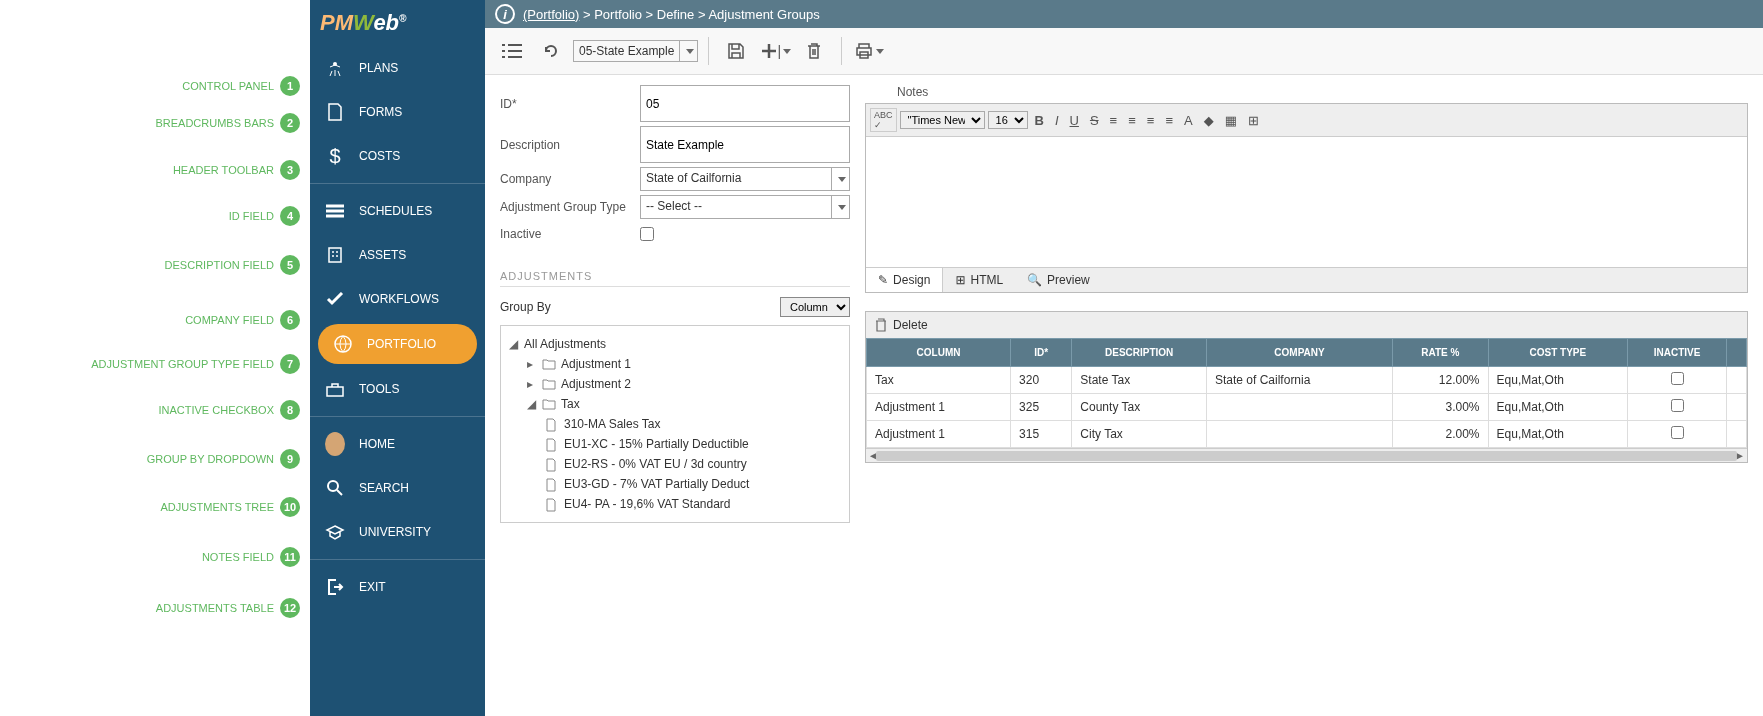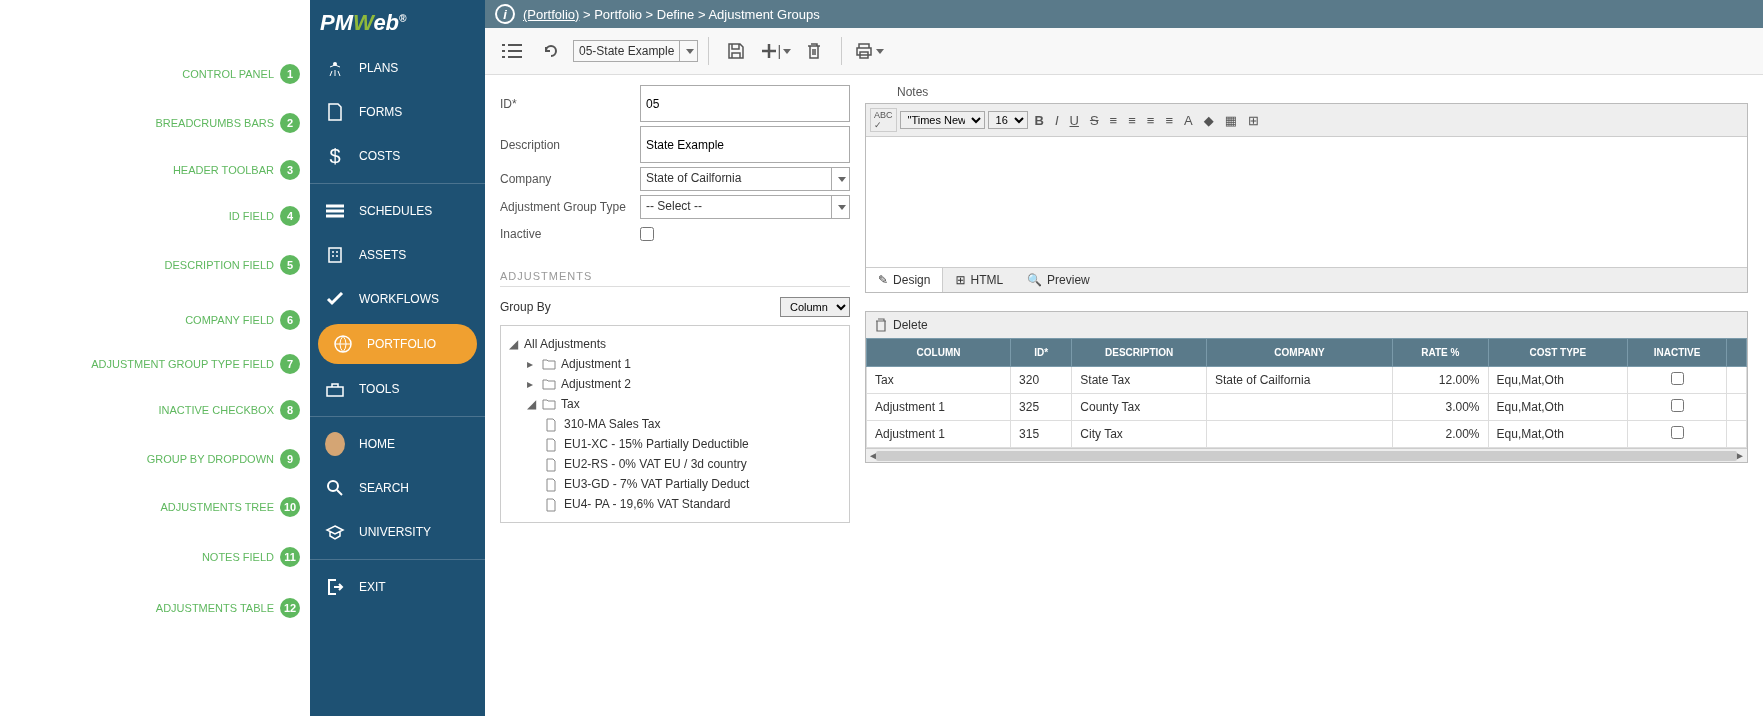--- a/index.html
+++ b/index.html
@@ -9,21 +9,21 @@
   
   .annotations { width: 310px; position: relative; }
   .annotation { position: absolute; right: 10px; display: flex; align-items: center; gap: 6px; }
   .annotation-label { color: #5fb85f; font-size: 11px; text-align: right; }
   .annotation-badge { background: #5fb85f; color: #fff; width: 20px; height: 20px; border-radius: 50%; display: flex; align-items: center; justify-content: center; font-weight: bold; font-size: 11px; }
   
   
   .sidebar { width: 175px; background: #1e5173; color: #fff; display: flex; flex-direction: column; }
   .logo { padding: 10px; }
   .logo-text { font-size: 22px; font-weight: bold; font-style: italic; }
-  .logo-text .pm { color: #ffffff; margin-top: 8px; }
+  .logo-text .pm { color: #fdba74; margin-top: 8px; }
   .logo-text .w { color: #8fb93b; }
   .logo-text .eb { color: #fff; }
   .sidebar-item { display: flex; align-items: center; padding: 12px 15px; cursor: pointer; gap: 14px; font-size: 12px; }
   .sidebar-item.active { background: #f0a030; border-radius: 20px; margin: 3px 8px; padding: 10px 15px; }
   .sidebar-icon { width: 20px; height: 20px; display: flex; align-items: center; justify-content: center; }
   .sidebar-divider { height: 1px; background: rgba(255,255,255,0.2); margin: 5px 0; }
   .avatar { width: 24px; height: 24px; border-radius: 50%; background: #d4a574; }
   
   
   .main { flex: 1; display: flex; flex-direction: column; overflow: hidden; }
@@ -92,21 +92,21 @@
   .table-scroll-arrow { position: absolute; top: 1px; font-size: 10px; color: #666; }
   
   svg { display: block; }
 </style>
 </head>
 <body>
 
 <div class="app">
 
   <div class="annotations" id="annotations-container">
-      <div class="annotation" style="top: 64px;">
+      <div class="annotation" style="top: 76px;">
         <span class="annotation-label">CONTROL PANEL</span>
         <span class="annotation-badge">1</span>
       </div>
       <div class="annotation" style="top: 113px;">
         <span class="annotation-label">BREADCRUMBS BARS</span>
         <span class="annotation-badge">2</span>
       </div>
       <div class="annotation" style="top: 160px;">
         <span class="annotation-label">HEADER TOOLBAR</span>
         <span class="annotation-badge">3</span>

